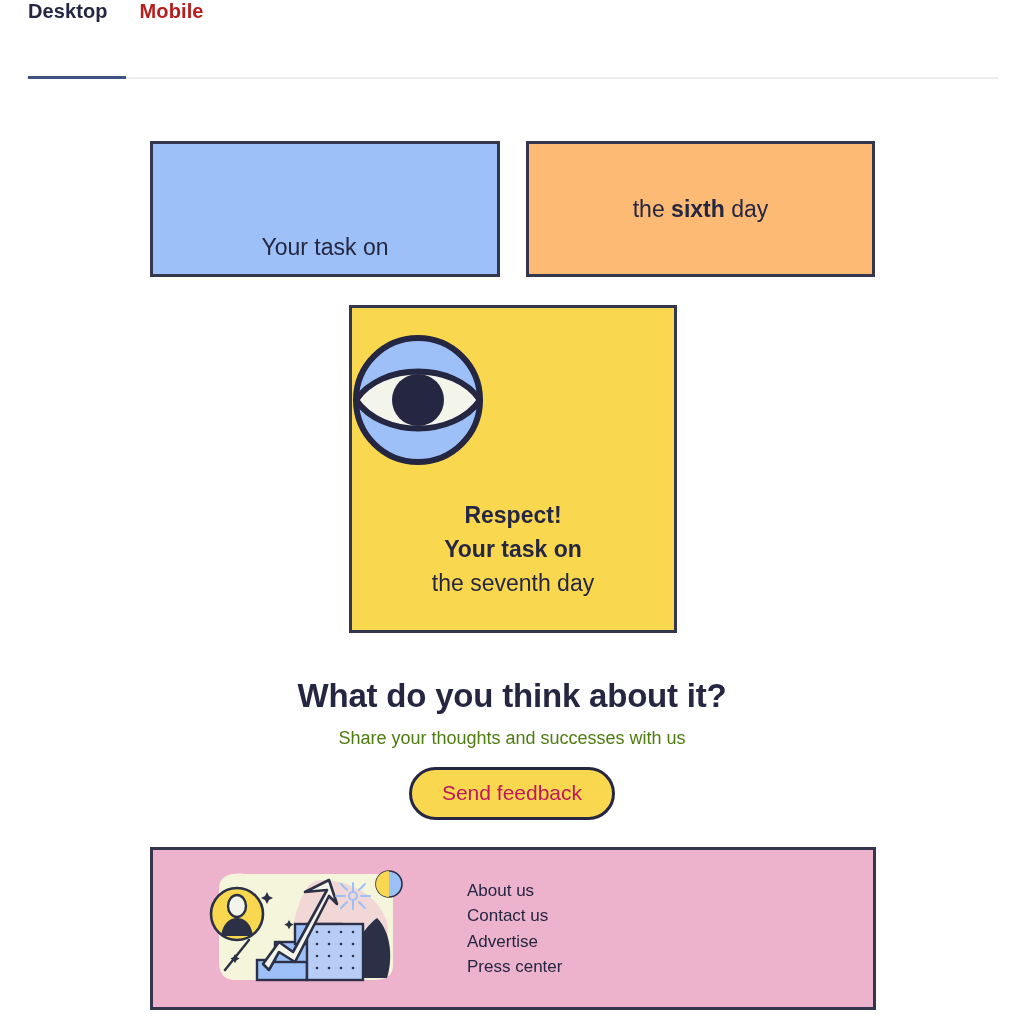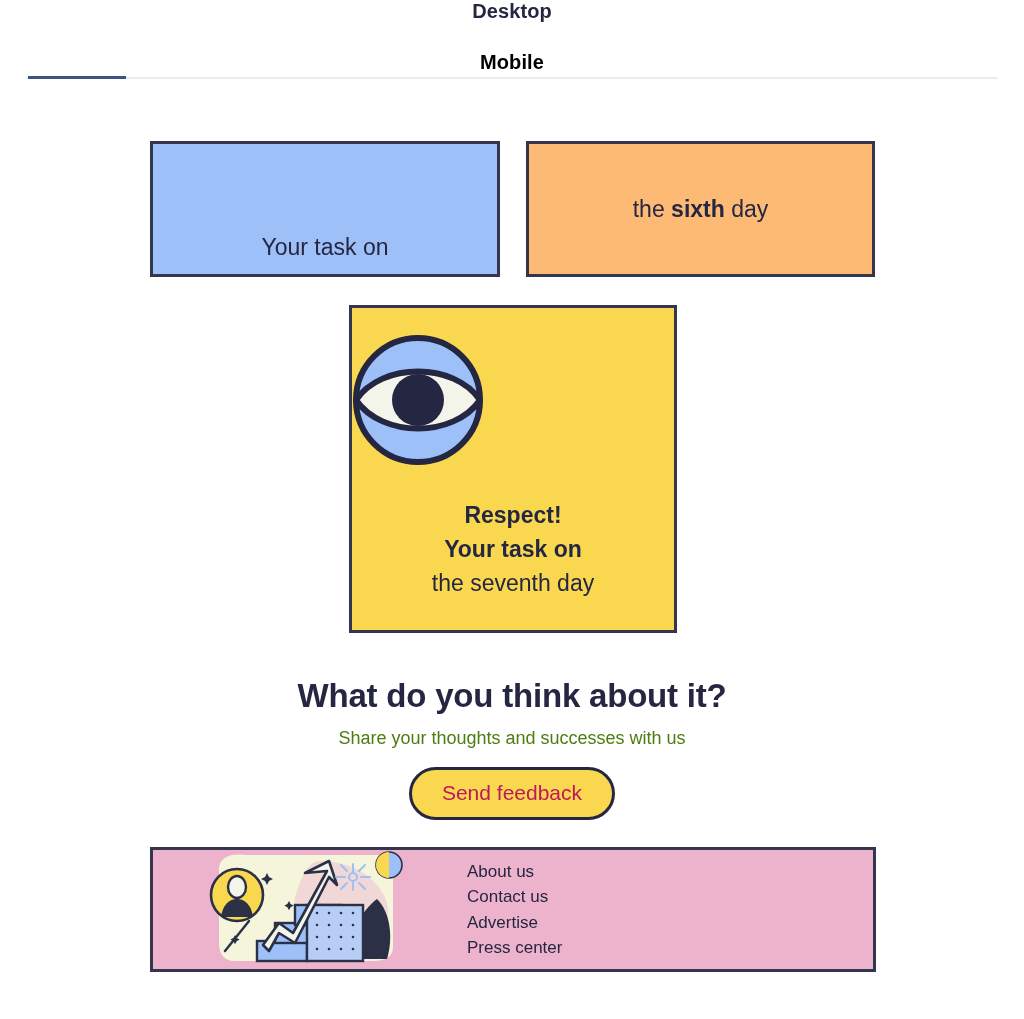--- a/index.html
+++ b/index.html
@@ -9,28 +9,26 @@
     font-family: "Liberation Sans", sans-serif;
     overflow: hidden;
   }
 
   
   .tabbar {
     position: relative;
     height: 79px;
     padding: 0 26px;
     display: flex;
-    align-items: center;
     gap: 28px;
-    flex-direction: column;
   }
   .tab {
     font-size: 20px;
     font-weight: 700;
-    color: #000000;
+    color: #b91c1c;
     letter-spacing: .1px;
     padding: 0 2px;
     cursor: pointer;
     user-select: none;
   }
   .tab.active { color: #252642; }
   .tabbar-rule {
     position: absolute;
     left: 26px; right: 26px; bottom: 0;
     height: 2px;
@@ -138,21 +136,21 @@
     color: #be185d;
     font-family: "Liberation Sans", sans-serif;
     cursor: pointer;
     line-height: 24px;
   }
 
   
   .footer-banner {
     position: absolute;
     left: 150px; top: 768px;
-    width: 726px; height: 125px;
+    width: 726px; height: 163px;
     background: #edb2cc;
     border: 3px solid #33364d;
     display: flex;
     align-items: center;
   }
   .footer-illus {
     width: 210px;
     margin-left: 48px;
     flex: none;
   }

